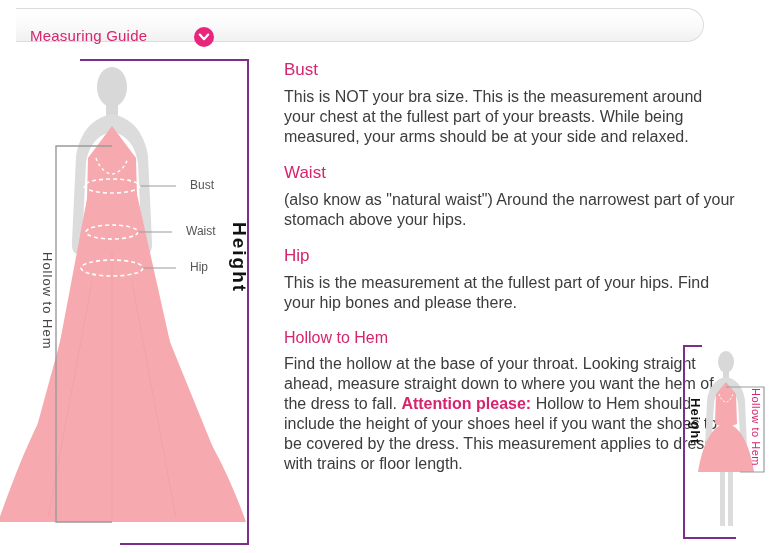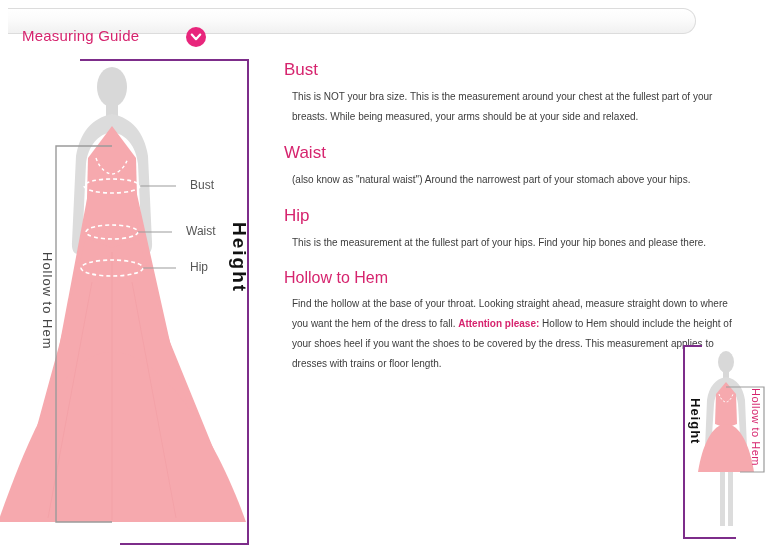--- a/index.html
+++ b/index.html
@@ -11,24 +11,24 @@
     width: 778px;
     height: 553px;
     font-family: "Liberation Sans", sans-serif;
     overflow: hidden;
     position: relative;
   }
 
   
   #header-bar {
     position: absolute;
-    left: 8px;
+    left: 16px;
     top: 8px;
     width: 688px;
-    height: 26px;
+    height: 34px;
     border: 1px solid #dcdcdc;
     border-left: none;
     border-top-right-radius: 19px;
     border-bottom-right-radius: 19px;
     background: linear-gradient(to bottom, #ffffff 0%, #fbfbfb 45%, #f1f1f1 100%);
     box-sizing: border-box;
   }
   #header-title {
     position: absolute;
     left: 14px;
@@ -66,23 +66,23 @@
 
   .sec-title {
     color: #d6246e;
     font-size: 17px;
     margin: 0 0 7px 0;
     font-weight: normal;
   }
   .sec-title.small { font-size: 16px; }
   .sec-body {
     color: #3c3c3c;
-    font-size: 10px;
+    font-size: 16px;
     line-height: 20px;
-    margin: 0 0 16px 8px;
+    margin: 0 0 16px 0;
   }
   .attn {
     color: #d6246e;
     font-weight: bold;
   }
 
   
   #mini-figure {
     position: absolute;
     left: 676px;

